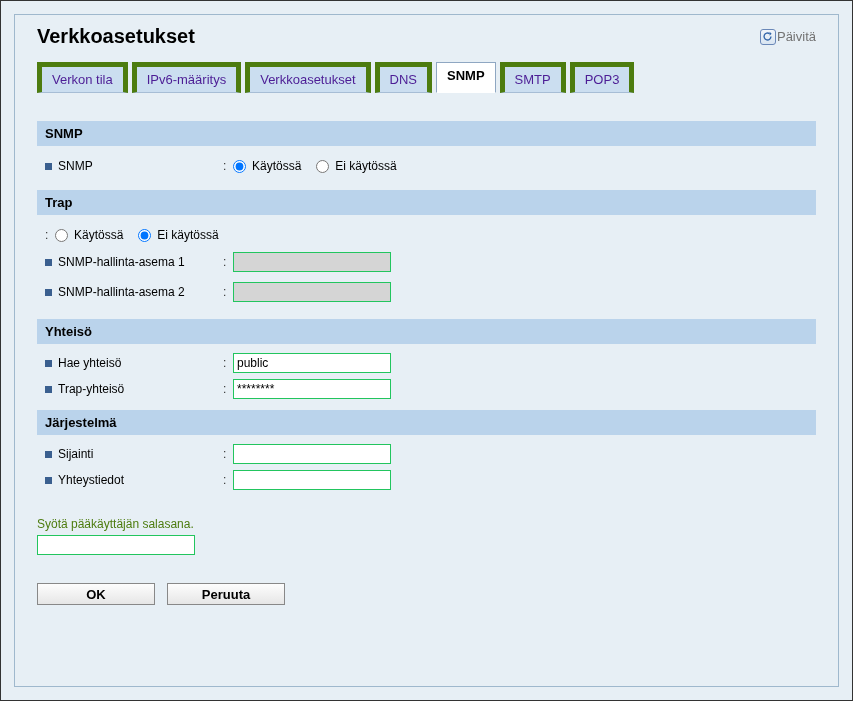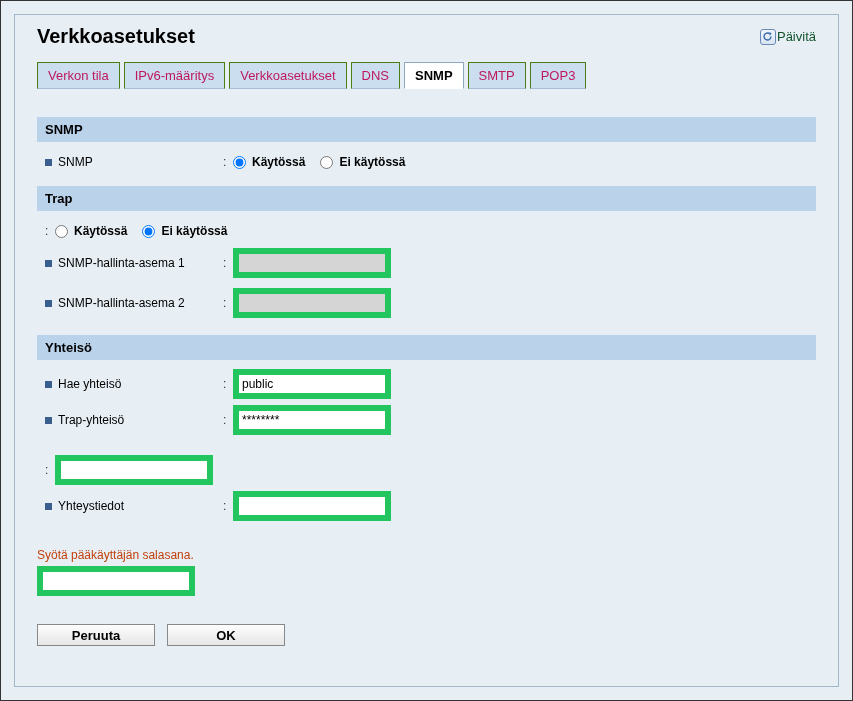--- a/index.html
+++ b/index.html
@@ -36,21 +36,21 @@
   h1 {
     font-size: 20px;
     font-weight: bold;
     margin: 0;
     color: #000;
   }
   .refresh {
     display: flex;
     align-items: center;
     gap: 1px;
-    color: #14532d;
+    color: #737373;
     cursor: pointer;
     font-size: 13px;
   }
   .refresh-icon {
     width: 16px;
     height: 16px;
     border: 1px solid #6a88b8;
     border-radius: 3px;
     background: linear-gradient(#f0f5fb, #d9e5f1);
     display: flex;
@@ -60,22 +60,22 @@
     font-size: 12px;
   }
   .refresh-icon svg { width: 11px; height: 11px; }
   .tabs {
     display: flex;
     gap: 4px;
     margin-bottom: 28px;
   }
   .tab {
     background: #cbdef0;
-    color: #be185d;
-    border: 1px solid #4d7c0f;
+    color: #4c1d95;
+    border: 5px solid #4d7c0f;
     border-bottom: 1px solid #a7bdd5;
     padding: 5px 10px;
     font-size: 13px;
     cursor: pointer;
   }
   .tab.active {
     background: #ffffff;
     color: #000;
     font-weight: bold;
     border: 1px solid #8fa7c2;
@@ -123,40 +123,39 @@
     font-size: 12px;
   }
   .radio-group {
     display: flex;
     align-items: center;
     gap: 3px;
   }
   .radio-group label {
     margin-right: 12px;
     font-size: 12px;
-    font-weight: bold;
   }
   input[type="text"], input[type="password"] {
     width: 158px;
-    height: 30px;
-    border: 6px solid #22c55e;
+    height: 20px;
+    border: 1px solid #22c55e;
     font-size: 12px;
     padding: 0 3px;
     background: #fff;
     font-family: Arial, sans-serif;
   }
   input[type="text"].disabled {
     background: #d5d5d5;
   }
   input[type="radio"]{
     margin: 0 3px 0 0;
   }
   .admin-pass-label {
     font-size: 12px;
-    color: #c2410c;
+    color: #4d7c0f;
     margin-top: 18px;
   }
   .admin-pass-input {
     margin-top: 4px;
   }
   .button-row {
     display: flex;
     gap: 12px;
     margin-top: 28px;
   }
@@ -277,22 +276,27 @@
           </div>
           <div class="colon-col">:</div>
           <div class="value-col">
             <input type="text" value="********" style="">
           </div>
         </div>
       </div>
     </div>
 
     <div class="section tight">
+      <div class="section-header">Järjestelmä</div>
       <div class="section-body">
         <div class="row">
+          <div class="label-col">
+            <span class="bullet"></span>
+            <span class="label-text">Sijainti</span>
+          </div>
           <div class="colon-col">:</div>
           <div class="value-col">
             <input type="text" value="" style="">
           </div>
         </div>
         <div class="row">
           <div class="label-col">
             <span class="bullet"></span>
             <span class="label-text">Yhteystiedot</span>
           </div>
@@ -303,18 +307,18 @@
         </div>
       </div>
     </div>
 
     <div class="admin-pass-label">Syötä pääkäyttäjän salasana.</div>
     <div class="admin-pass-input">
       <input type="password" value="" style="">
     </div>
 
     <div class="button-row">
+      <button class="btn">OK</button>
       <button class="btn">Peruuta</button>
-      <button class="btn">OK</button>
     </div>
 
   </div>
 </div>
 
 </body></html>

